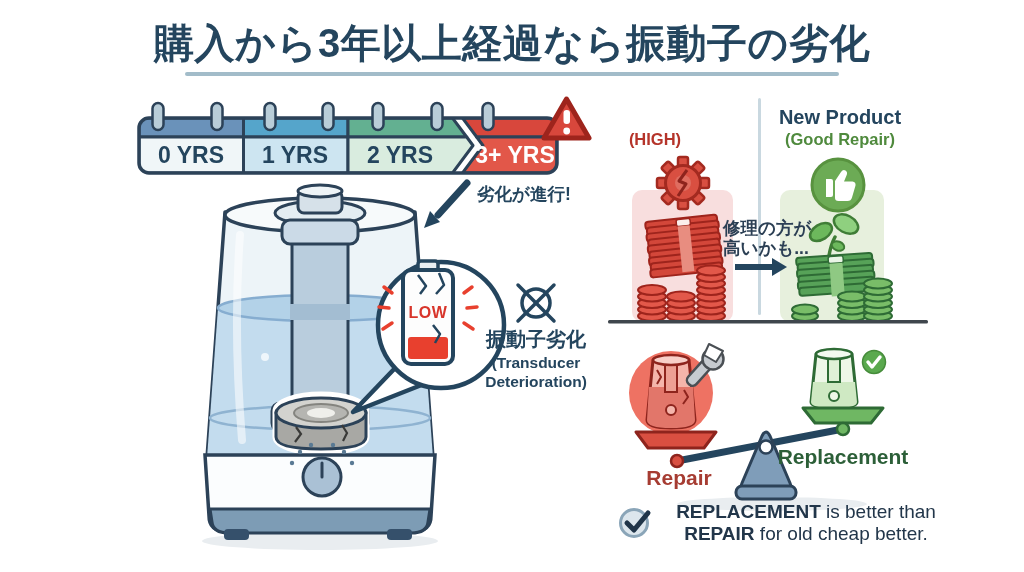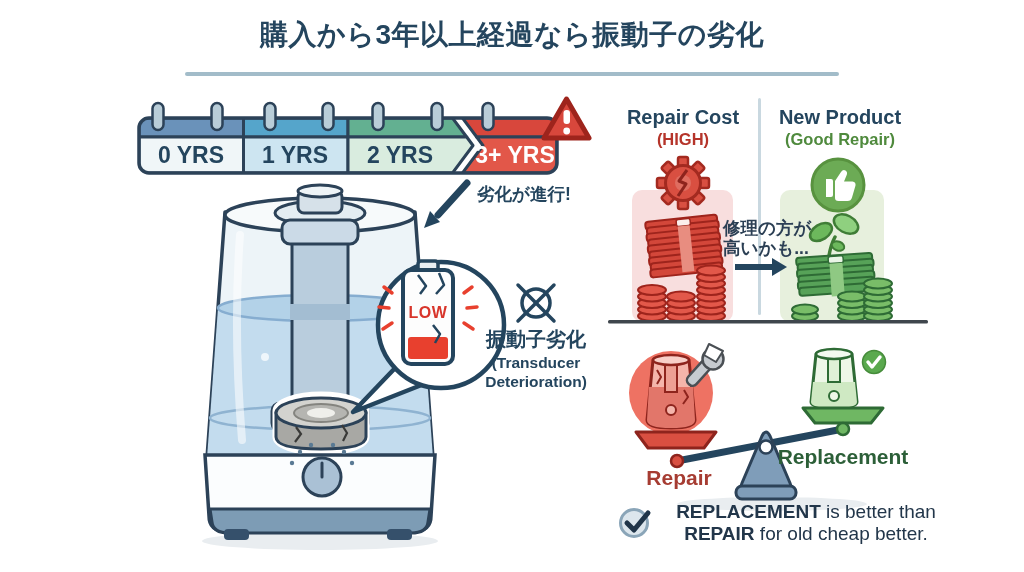--- a/index.html
+++ b/index.html
@@ -3,21 +3,21 @@
 <meta charset="utf-8">
 <style>
   html,body{margin:0;padding:0;background:#ffffff;}
   #stage{
     position:relative;width:1024px;height:572px;background:#ffffff;overflow:hidden;
     font-family:"Liberation Sans","DejaVu Sans",sans-serif;
   }
   .abs{position:absolute;}
   .title{
     left:0;right:0;top:16px;text-align:center;
-    font-size:28px;font-weight:800;color:#24455e;letter-spacing:.5px;
+    font-size:40px;font-weight:800;color:#24455e;letter-spacing:.5px;
   }
   .title-underline{left:185px;top:72px;width:654px;height:4px;background:#a2bcc9;border-radius:2px;}
   .col-title{width:150px;text-align:center;font-size:20px;font-weight:800;color:#24455e;}
   .col-sub{width:150px;text-align:center;font-size:16.5px;font-weight:800;}
   .sub-red{color:#b5342a;}
   .sub-green{color:#4f8a3d;}
   .divider{left:758px;top:98px;width:3px;height:217px;background:#c9d8e0;border-radius:2px;}
   .conclusion{left:656px;top:501px;width:300px;font-size:19px;line-height:22px;color:#22364a;font-weight:500;text-align:center;}
   .conclusion b{font-weight:800;}
   svg text{font-family:"Liberation Sans","DejaVu Sans",sans-serif;}
@@ -161,22 +161,21 @@
       <circle cx="396" cy="128" r="14"></circle>
       <line x1="378" y1="110" x2="414" y2="146"></line>
       <line x1="414" y1="110" x2="378" y2="146"></line>
     </g>
     <text x="396" y="171" text-anchor="middle" font-size="20" font-weight="bold" fill="#24455e">振動子劣化</text>
     <text x="396" y="193" text-anchor="middle" font-size="15.5" font-weight="bold" fill="#24455e">(Transducer</text>
     <text x="396" y="212" text-anchor="middle" font-size="15.5" font-weight="bold" fill="#24455e">Deterioration)</text>
   </svg>
 
   <div class="abs divider"></div>
-  <div class="abs col-title" style="left:608px;top:106px;">Repair Cost</div>
-  <div class="abs col-sub sub-red" style="left:608px;top:130px;">(HIGH)</div>
+  <div class="abs col-sub sub-red" style="left:580px;top:130px;">(HIGH)</div>
   <div class="abs col-title" style="left:765px;top:106px;">New Product</div>
   <div class="abs col-sub sub-green" style="left:765px;top:130px;">(Good Repair)</div>
 
   <svg class="abs" style="left:600px;top:150px;" width="424" height="180" viewBox="0 0 424 180">
     <rect x="32" y="40" width="101" height="132" rx="10" fill="#f8dede"></rect>
     <rect x="180" y="40" width="104" height="132" rx="10" fill="#e7f0dd"></rect>
 
     <g transform="translate(83,33)">
       <g fill="#d94f41" stroke="#a32a20" stroke-width="2.5">
         <g>

